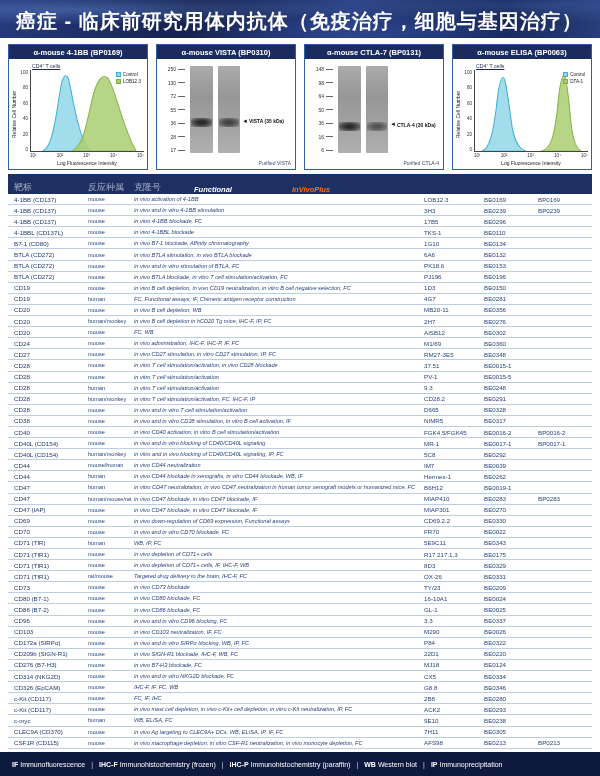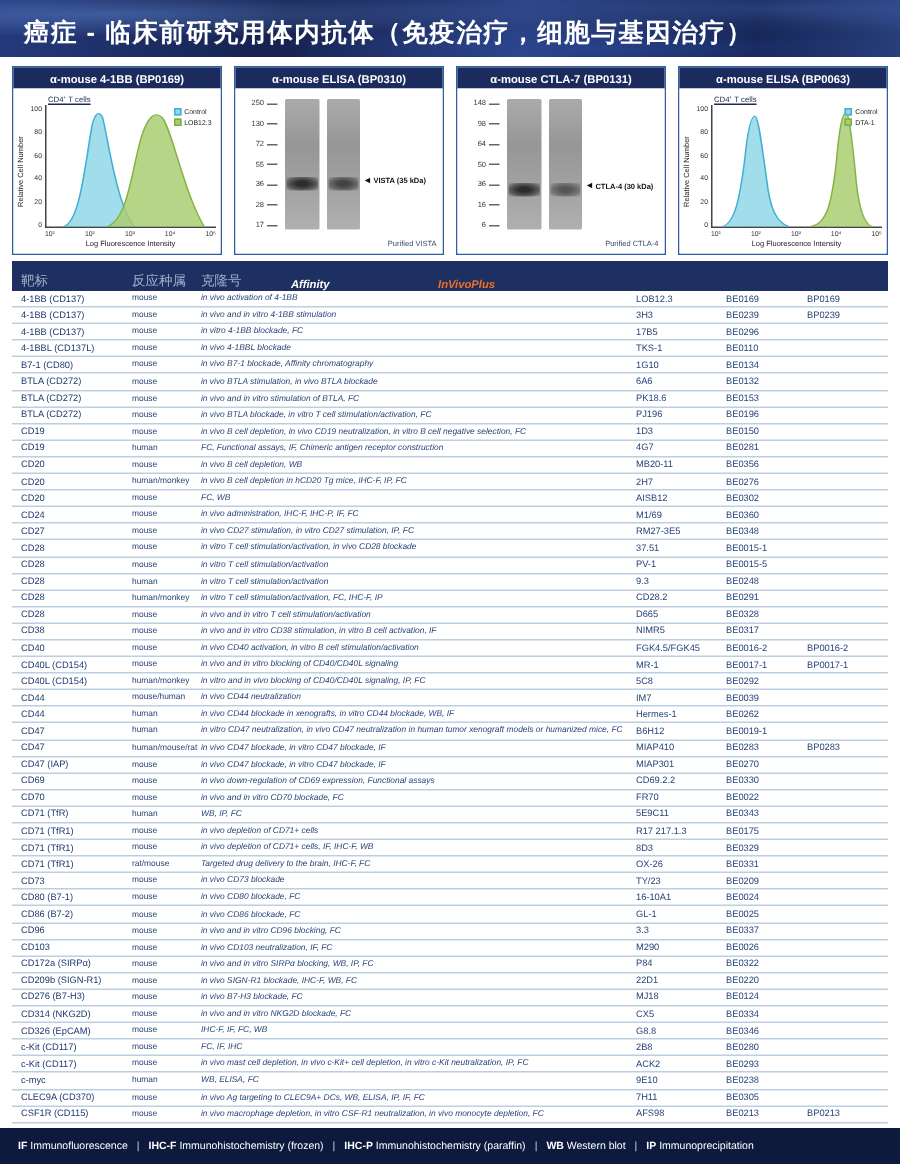--- a/index.html
+++ b/index.html
@@ -11,21 +11,21 @@
   
   .header {
     position:absolute; top:0; left:0; width:600px; height:38px;
     background:
       radial-gradient(ellipse at 12% 25%, rgba(95,135,205,.50), transparent 38%),
       radial-gradient(ellipse at 68% 85%, rgba(45,75,160,.55), transparent 42%),
       radial-gradient(ellipse at 88% 15%, rgba(70,105,185,.45), transparent 40%),
       linear-gradient(96deg, #253a7c, #15214d 32%, #2a4080 58%, #101c45 84%, #283e78);
     display:flex; align-items:center; padding:4px 0 0 16px;
   }
-  .header-title { color:#ffffff; font-size:17px; font-weight:bold; letter-spacing:1px; }
+  .header-title { color:#ffffff; font-size:20px; font-weight:bold; letter-spacing:1px; }
 
   
   .panels { position:absolute; top:44px; left:8px; width:584px; height:126px; display:flex; gap:8px; }
   .panel { flex:1; border:1px solid #2e5fa5; background:#fff; display:flex; flex-direction:column; }
   .panel-title {
     background:#1b2b5e; color:#fff; font-size:7.5px; font-weight:bold;
     text-align:center; padding:3px 0 2px; white-space:nowrap; overflow:hidden;
   }
   .panel-body { flex:1; position:relative; background:#fff; }
 
@@ -162,21 +162,21 @@
             <span class="xtick">10³</span>
             <span class="xtick">10⁴</span>
             <span class="xtick">10⁵</span>
           </div>
         <div class="xlab">Log Fluorescence Intensity</div>
       </div>
     </div>
   </div>
 
   <div class="panel">
-    <div class="panel-title">α-mouse ELISA (BP0310)</div>
+    <div class="panel-title">α-mouse VISTA (BP0310)</div>
     <div class="panel-body blot">
       <div class="ladder">
           <span class="lrow">
             <span class="lnum">250</span>
             <span class="ldash"></span>
           </span>
           <span class="lrow">
             <span class="lnum">130</span>
             <span class="ldash"></span>
           </span>
@@ -309,21 +309,21 @@
       </div>
     </div>
   </div>
 </div>
 
 <div class="tablewrap">
   <div class="thead">
     <div class="th th-cn col-t">靶标</div>
     <div class="th th-cn col-r">反应种属</div>
     <div class="th th-cn col-c">克隆号</div>
-    <div class="th th-mab col-m">Affinity</div>
+    <div class="th th-mab col-m">Functional</div>
     <div class="th th-plus col-p">InVivoPlus</div>
   </div>
   <div class="tbody">
 
       <div class="row">
         <div class="cell cell-t col-t">4-1BB (CD137)</div>
         <div class="cell cell-r col-r">mouse</div>
         <div class="cell cell-a col-a">in vivo activation of 4-1BB</div>
         <div class="cell cell-c col-c">LOB12.3</div>
         <div class="cell cell-m col-m">BE0169</div>

